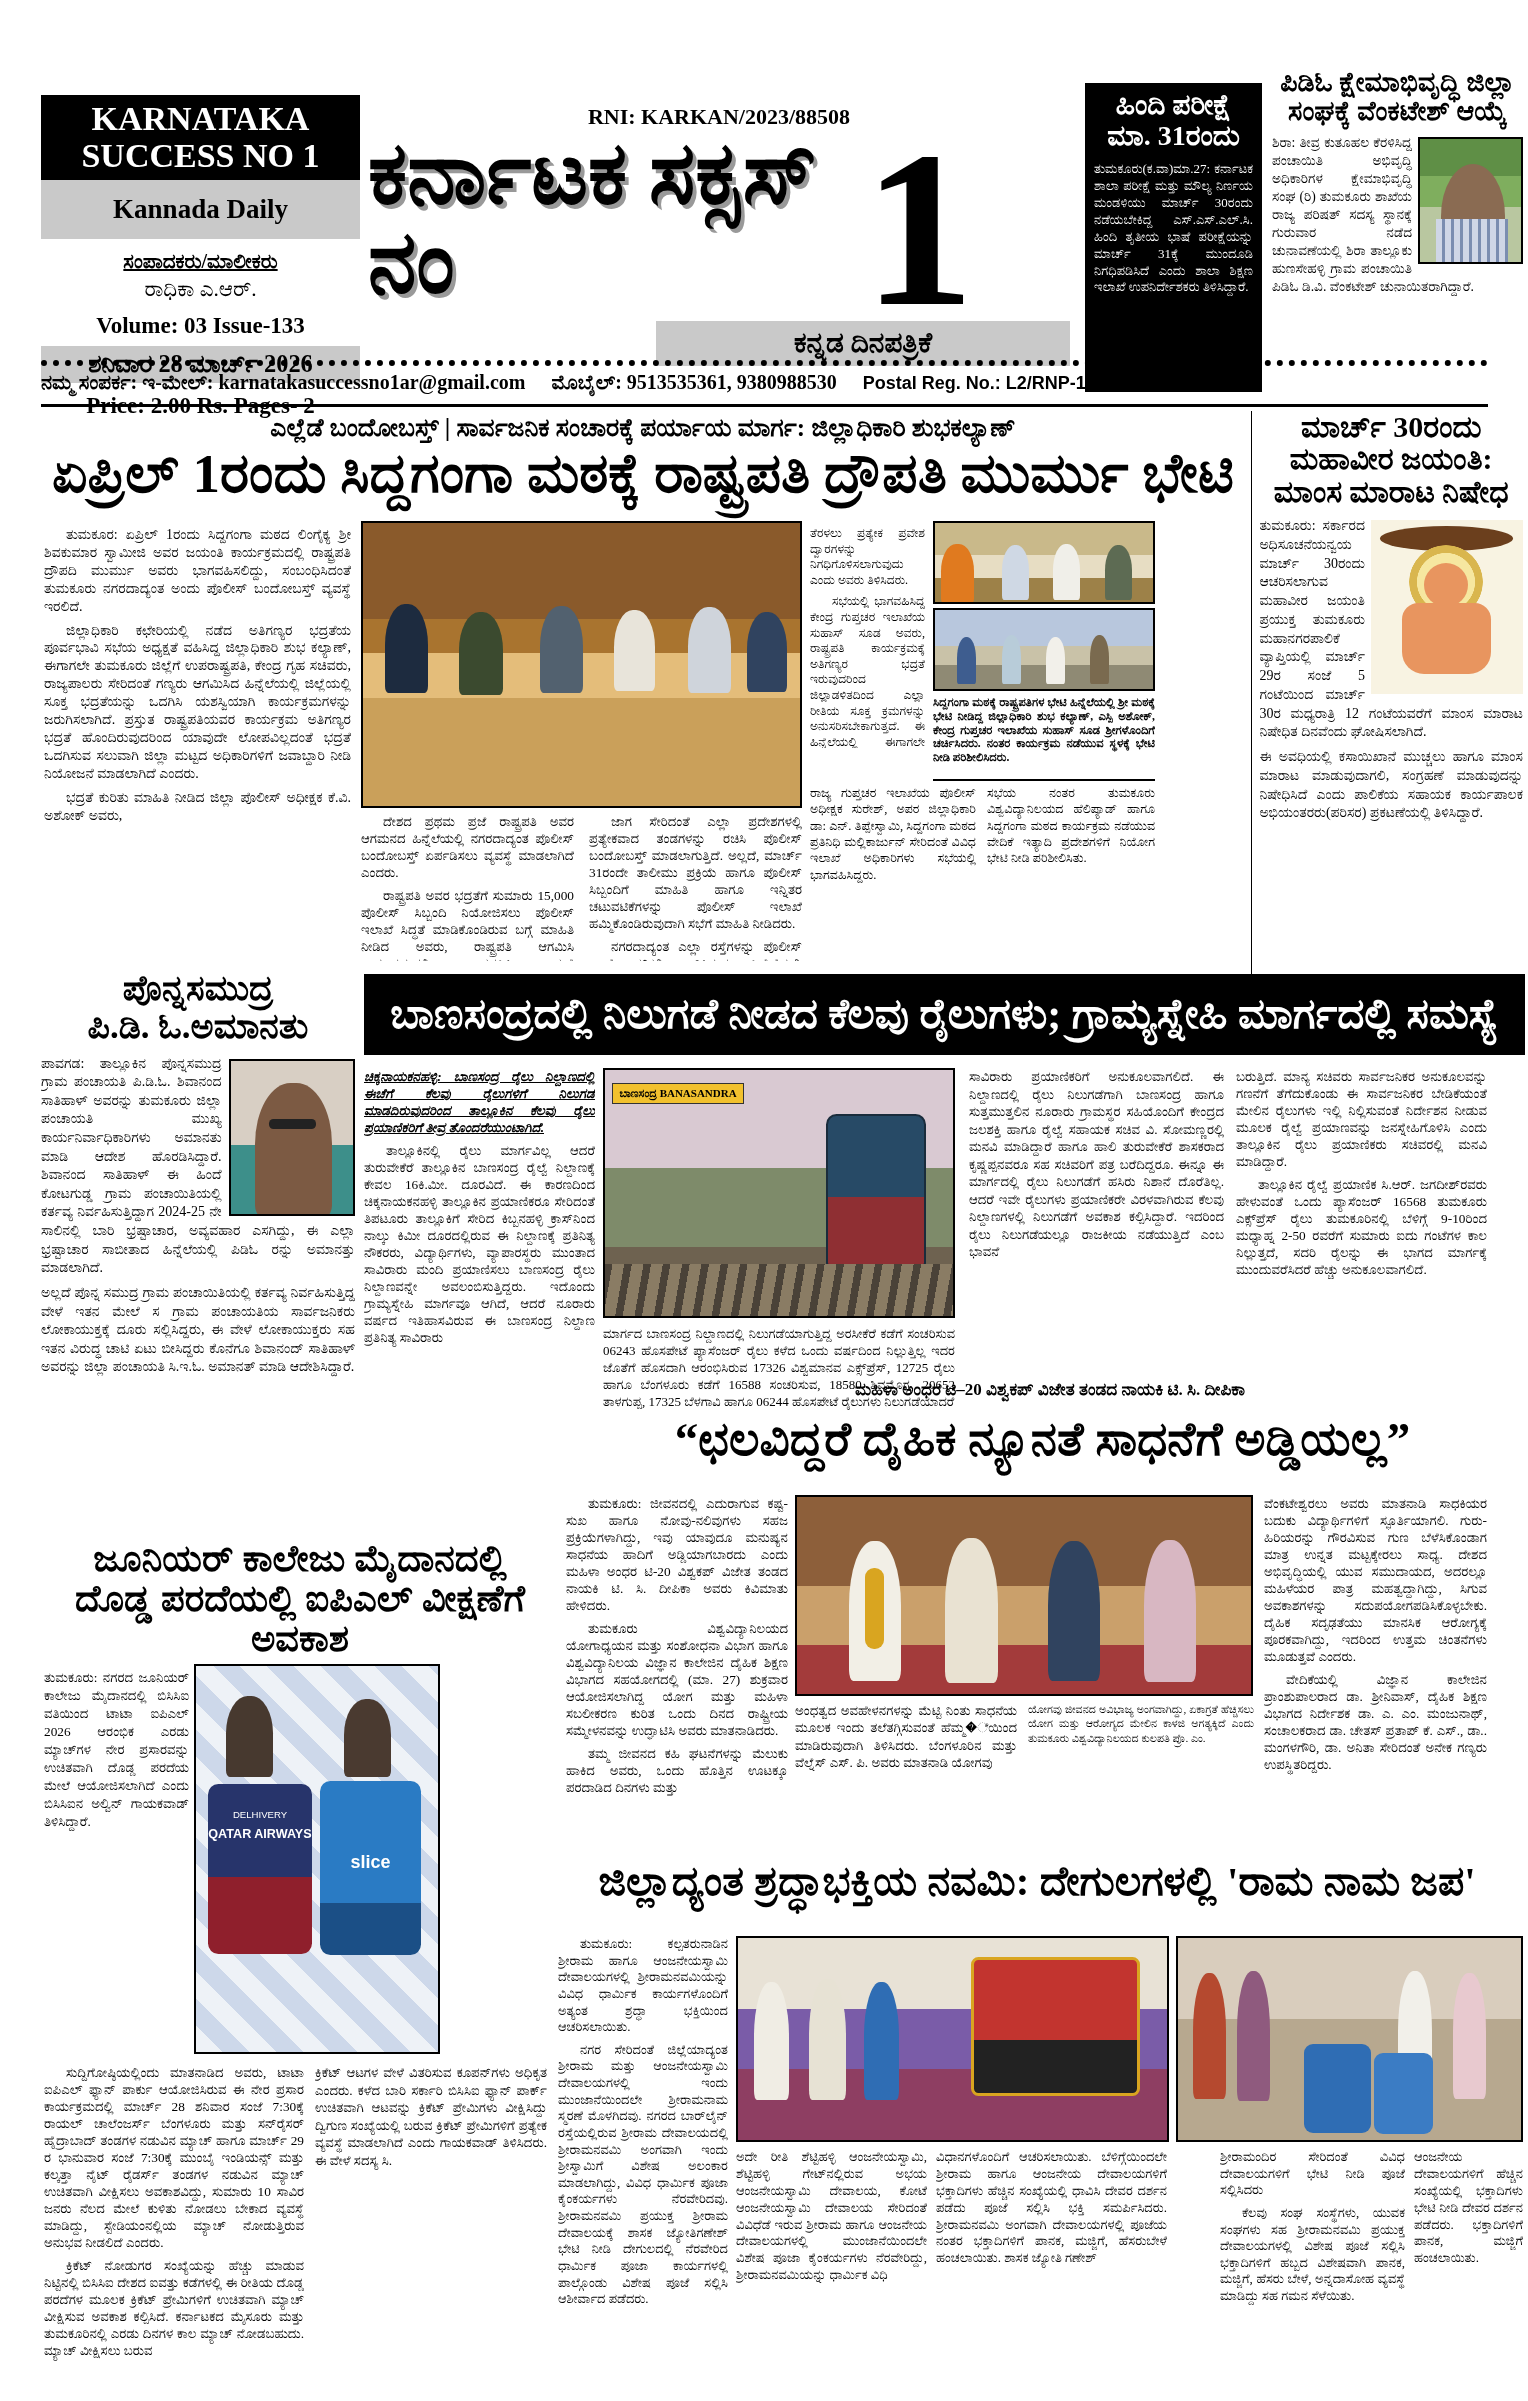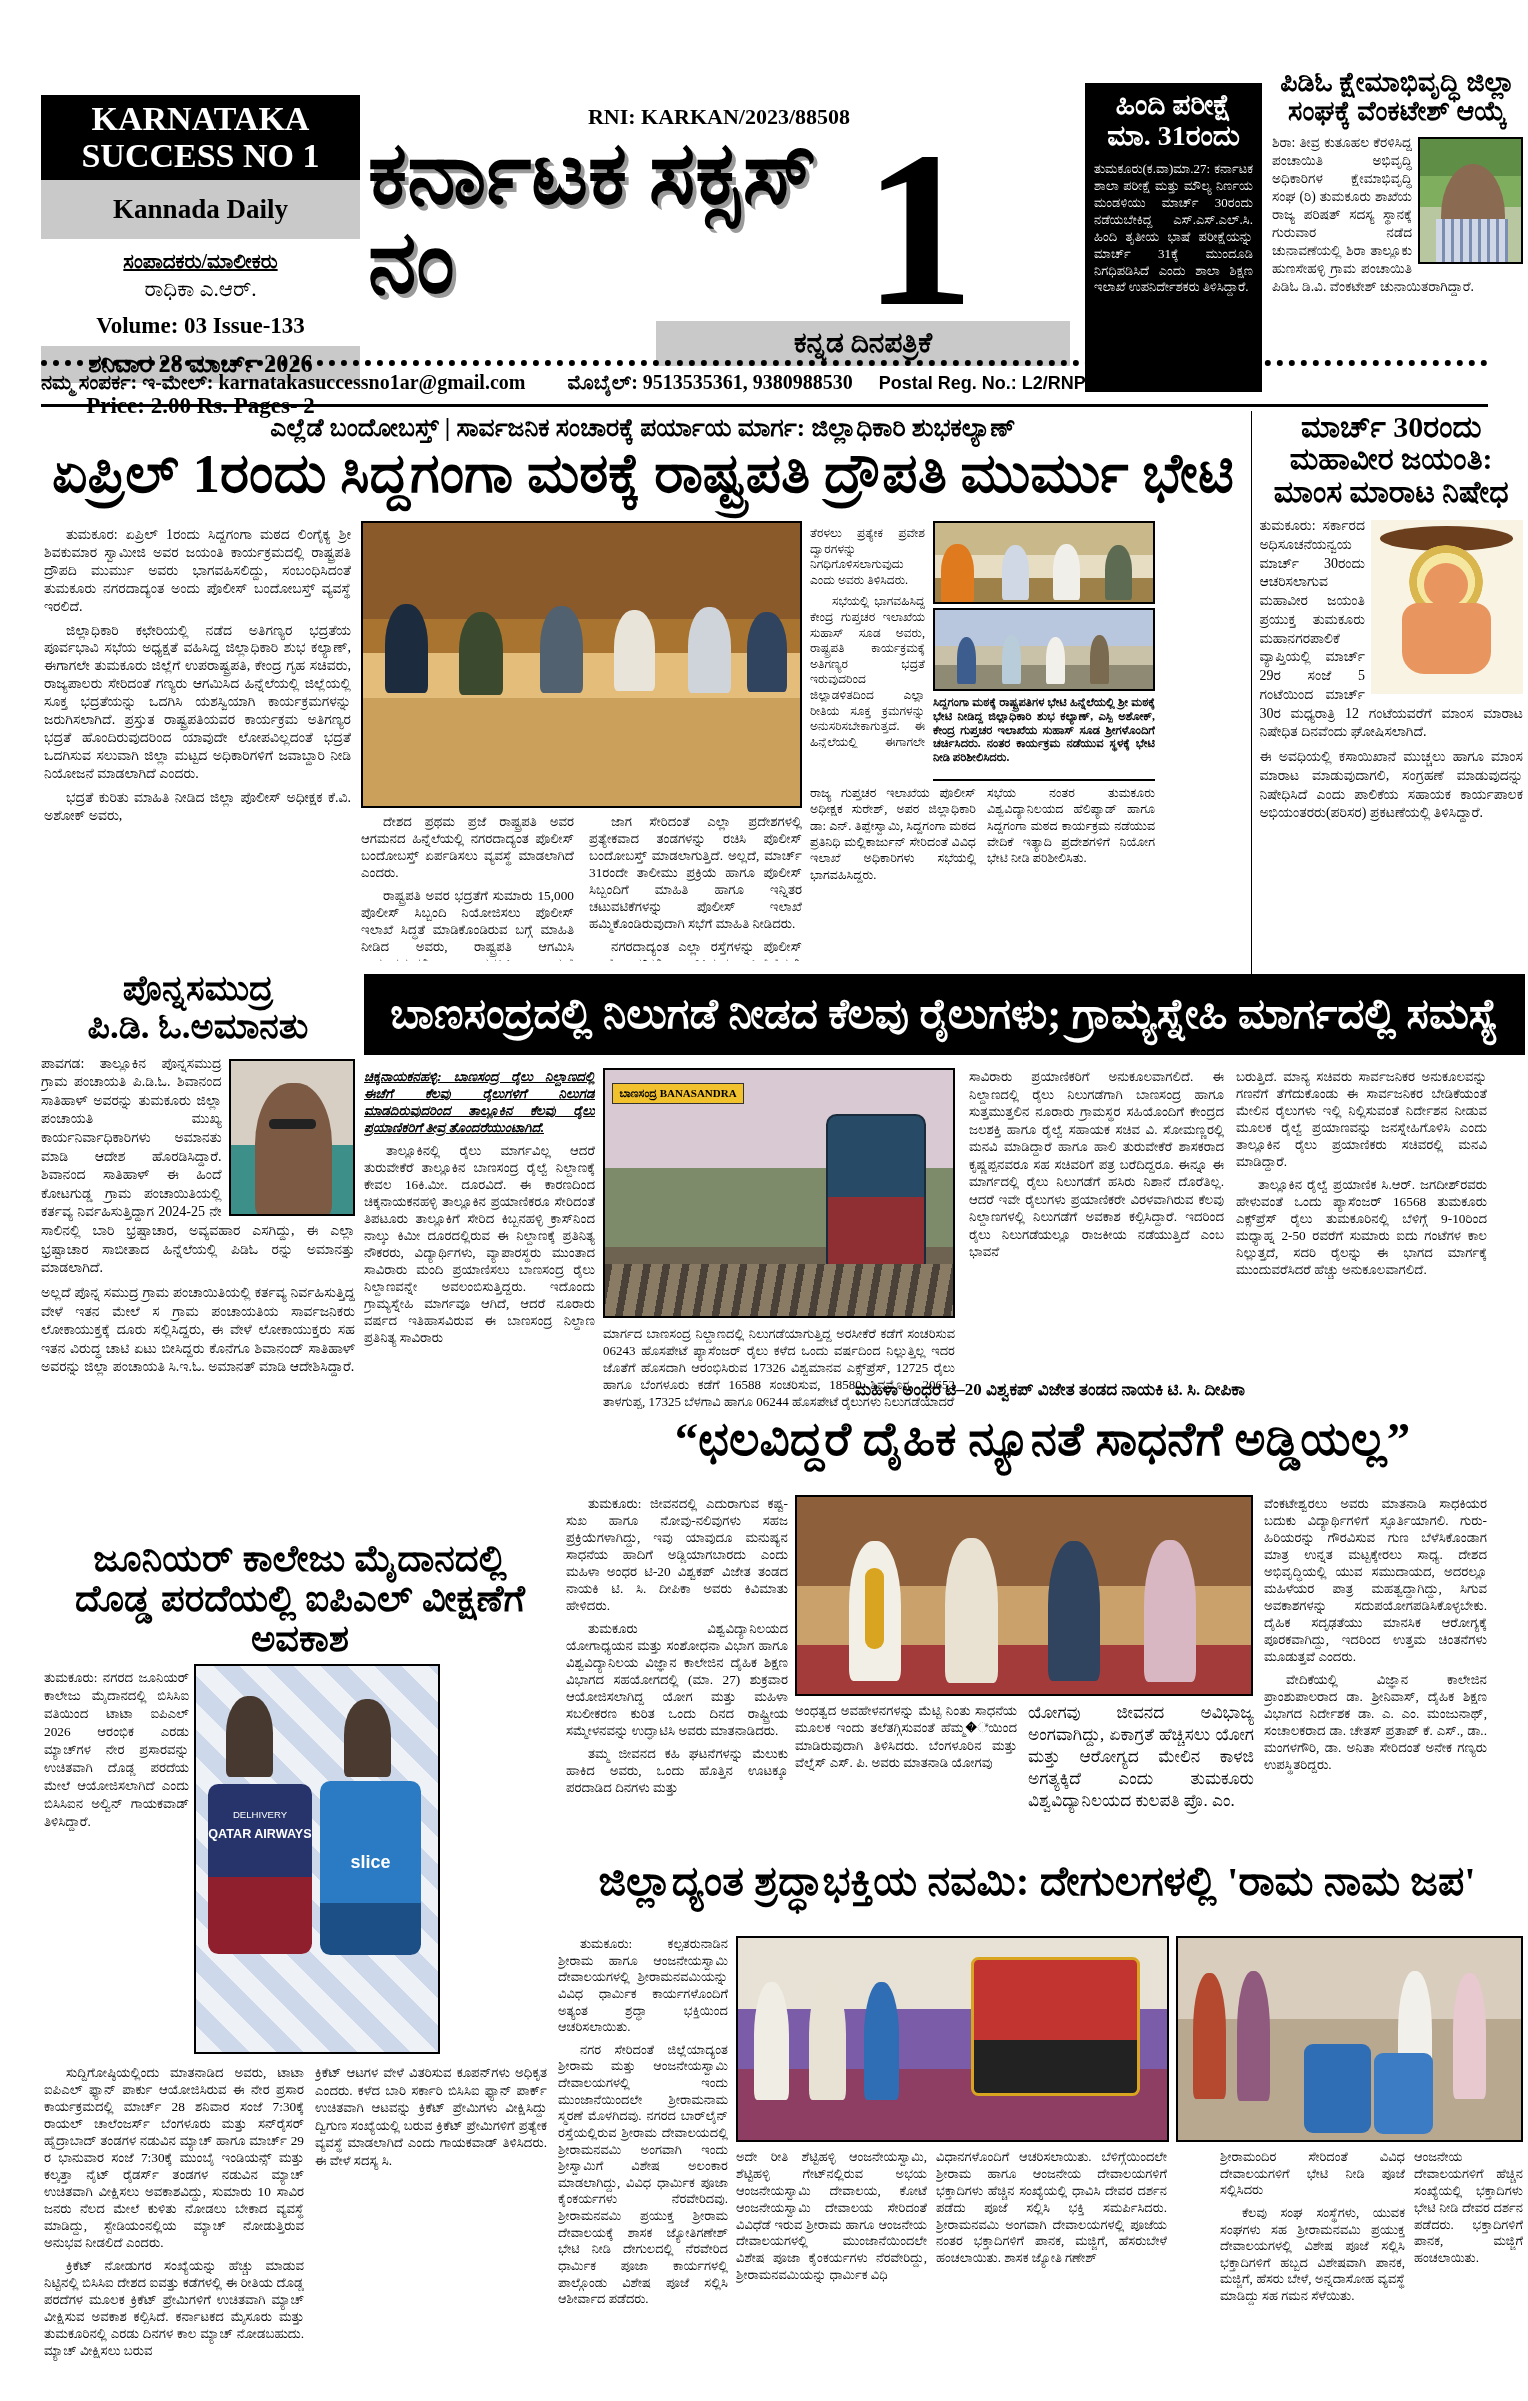--- a/index.html
+++ b/index.html
@@ -56,21 +56,21 @@
     <div class="ph" style="position:relative;float:right;width:105px;height:127px;margin:3px 0 4.4px 6px;background:linear-gradient(180deg,#5f8f46 0 30%,#7fae5e 30% 55%,#b9c7a0 55% 100%);">
       <div class="sil" style="left:21px;top:25px;width:64px;height:104px;background:#8a6b52;border-radius:50% 50% 10% 10%;"></div>
       <div class="abs" style="left:16.3px;top:80px;width:72px;height:47px;background:repeating-linear-gradient(90deg,#cfd6e6 0 6px,#7b8db0 6px 9px);"></div>
     </div>
     <div class="just" style="font-size:13.7px;line-height:1.32;">ಶಿರಾ: ತೀವ್ರ ಕುತೂಹಲ ಕೆರಳಿಸಿದ್ದ ಪಂಚಾಯಿತಿ ಅಭಿವೃದ್ಧಿ ಅಧಿಕಾರಿಗಳ ಕ್ಷೇಮಾಭಿವೃದ್ಧಿ ಸಂಘ (ರಿ) ತುಮಕೂರು ಶಾಖೆಯ ರಾಜ್ಯ ಪರಿಷತ್ ಸದಸ್ಯ ಸ್ಥಾನಕ್ಕೆ ಗುರುವಾರ ನಡೆದ ಚುನಾವಣೆಯಲ್ಲಿ ಶಿರಾ ತಾಲ್ಲೂಕು ಹುಣಸೇಹಳ್ಳಿ ಗ್ರಾಮ ಪಂಚಾಯಿತಿ ಪಿಡಿಓ ಡಿ.ವಿ. ವೆಂಕಟೇಶ್ ಚುನಾಯಿತರಾಗಿದ್ದಾರೆ.</div>
   </div>
 
   <div class="abs" style="left:41px;top:360px;width:1447px;border-top:6.7px dotted #000;"></div>
   <div class="abs b" style="left:41px;top:371px;width:1447px;font-size:20px;white-space:nowrap;">
     <span>ನಮ್ಮ ಸಂಪರ್ಕ: ಇ-ಮೇಲ್:</span>
-    <span style="margin-right:37px;">karnatakasuccessno1ar@gmail.com</span>
+    <span style="margin-right:21px;">karnatakasuccessno1ar@gmail.com</span>
     <span>ಮೊಬೈಲ್:</span>
     <span style="margin-right:21px;">9513535361, 9380988530</span>
     <span style="font-family:'Liberation Sans',sans-serif;font-size:18px;">Postal Reg. No.: L2/RNP-1287/TMR/2025-27</span>
   </div>
   <div class="abs" style="left:41px;top:404px;width:1447px;border-top:3px solid #000;"></div>
 
   <div class="abs ctr kick" style="left:44px;top:414px;width:1198px;font-size:25px;">ಎಲ್ಲೆಡೆ ಬಂದೋಬಸ್ತ್ | ಸಾರ್ವಜನಿಕ ಸಂಚಾರಕ್ಕೆ ಪರ್ಯಾಯ ಮಾರ್ಗ: ಜಿಲ್ಲಾಧಿಕಾರಿ ಶುಭಕಲ್ಯಾಣ್</div>
   <div class="abs ctr hl" style="left:44px;top:444px;width:1198px;font-size:55px;height:80px;overflow:hidden;">ಏಪ್ರಿಲ್ 1ರಂದು ಸಿದ್ದಗಂಗಾ ಮಠಕ್ಕೆ ರಾಷ್ಟ್ರಪತಿ ದ್ರೌಪತಿ ಮುರ್ಮು ಭೇಟಿ</div>
 
   <div class="abs clip" style="left:1251px;top:411px;width:272px;height:574px;border-left:1.5px solid #000;padding-left:7.4px;box-sizing:border-box;">
@@ -173,21 +173,21 @@
     <p>ತಮ್ಮ ಜೀವನದ ಕಹಿ ಘಟನೆಗಳನ್ನು ಮೆಲುಕು ಹಾಕಿದ ಅವರು, ಒಂದು ಹೊತ್ತಿನ ಊಟಕ್ಕೂ ಪರದಾಡಿದ ದಿನಗಳು ಮತ್ತು</p>
   </div>
   <div class="ph" style="left:795px;top:1495px;width:458px;height:201px;background:linear-gradient(180deg,#8d5f3a 0 45%,#caa06b 45% 75%,#a33b3b 75% 100%);">
     <div class="sil" style="left:52px;top:44px;width:52px;height:140px;background:#f2efe6;"></div>
     <div class="sil" style="left:148px;top:41px;width:53px;height:145px;background:#e9e2d2;"></div>
     <div class="sil" style="left:251px;top:44px;width:52px;height:140px;background:#30435f;"></div>
     <div class="sil" style="left:347px;top:43px;width:52px;height:142px;background:#d8b7c2;"></div>
     <div class="abs" style="left:68px;top:71px;width:19px;height:81px;background:#d9a520;border-radius:9px;"></div>
   </div>
   <div class="abs clip just" style="left:795px;top:1702px;width:222px;height:154px;font-size:13.3px;line-height:1.3;">ಅಂಧತ್ವದ ಅವಹೇಳನಗಳನ್ನು ಮೆಟ್ಟಿ ನಿಂತು ಸಾಧನೆಯ ಮೂಲಕ ಇಂದು ತಲೆತಗ್ಗಿಸುವಂತೆ ಹೆಮ್ಮ�ೆಯಿಂದ ಮಾಡಿರುವುದಾಗಿ ತಿಳಿಸಿದರು. ಬೆಂಗಳೂರಿನ ಮತ್ತು ವೆಲ್ನೆಸ್ ಎಸ್. ಪಿ. ಅವರು ಮಾತನಾಡಿ ಯೋಗವು</div>
-  <div class="abs clip just" style="left:1028px;top:1702px;width:226px;height:154px;font-size:17px;line-height:1.3;">ಯೋಗವು ಜೀವನದ ಅವಿಭಾಜ್ಯ ಅಂಗವಾಗಿದ್ದು, ಏಕಾಗ್ರತೆ ಹೆಚ್ಚಿಸಲು ಯೋಗ ಮತ್ತು ಆರೋಗ್ಯದ ಮೇಲಿನ ಕಾಳಜಿ ಅಗತ್ಯಕ್ಕಿದೆ ಎಂದು ತುಮಕೂರು ವಿಶ್ವವಿದ್ಯಾನಿಲಯದ ಕುಲಪತಿ ಪ್ರೊ. ಎಂ.</div>
+  <div class="abs clip just" style="left:1028px;top:1702px;width:226px;height:154px;font-size:11px;line-height:1.3;">ಯೋಗವು ಜೀವನದ ಅವಿಭಾಜ್ಯ ಅಂಗವಾಗಿದ್ದು, ಏಕಾಗ್ರತೆ ಹೆಚ್ಚಿಸಲು ಯೋಗ ಮತ್ತು ಆರೋಗ್ಯದ ಮೇಲಿನ ಕಾಳಜಿ ಅಗತ್ಯಕ್ಕಿದೆ ಎಂದು ತುಮಕೂರು ವಿಶ್ವವಿದ್ಯಾನಿಲಯದ ಕುಲಪತಿ ಪ್ರೊ. ಎಂ.</div>
   <div class="abs clip just" style="left:1264px;top:1495px;width:223px;height:361px;font-size:13.3px;">
     <p class="noind">ವೆಂಕಟೇಶ್ವರಲು ಅವರು ಮಾತನಾಡಿ ಸಾಧಕಿಯರ ಬದುಕು ವಿದ್ಯಾರ್ಥಿಗಳಿಗೆ ಸ್ಫೂರ್ತಿಯಾಗಲಿ. ಗುರು-ಹಿರಿಯರನ್ನು ಗೌರವಿಸುವ ಗುಣ ಬೆಳೆಸಿಕೊಂಡಾಗ ಮಾತ್ರ ಉನ್ನತ ಮಟ್ಟಕ್ಕೇರಲು ಸಾಧ್ಯ. ದೇಶದ ಅಭಿವೃದ್ಧಿಯಲ್ಲಿ ಯುವ ಸಮುದಾಯದ, ಅದರಲ್ಲೂ ಮಹಿಳೆಯರ ಪಾತ್ರ ಮಹತ್ವದ್ದಾಗಿದ್ದು, ಸಿಗುವ ಅವಕಾಶಗಳನ್ನು ಸದುಪಯೋಗಪಡಿಸಿಕೊಳ್ಳಬೇಕು. ದೈಹಿಕ ಸದೃಢತೆಯು ಮಾನಸಿಕ ಆರೋಗ್ಯಕ್ಕೆ ಪೂರಕವಾಗಿದ್ದು, ಇದರಿಂದ ಉತ್ತಮ ಚಿಂತನೆಗಳು ಮೂಡುತ್ತವೆ ಎಂದರು.</p>
     <p>ವೇದಿಕೆಯಲ್ಲಿ ವಿಜ್ಞಾನ ಕಾಲೇಜಿನ ಪ್ರಾಂಶುಪಾಲರಾದ ಡಾ. ಶ್ರೀನಿವಾಸ್, ದೈಹಿಕ ಶಿಕ್ಷಣ ವಿಭಾಗದ ನಿರ್ದೇಶಕ ಡಾ. ಎ. ಎಂ. ಮಂಜುನಾಥ್, ಸಂಚಾಲಕರಾದ ಡಾ. ಚೇತಸ್ ಪ್ರತಾಪ್ ಕೆ. ಎಸ್., ಡಾ.. ಮಂಗಳಗೌರಿ, ಡಾ. ಅನಿತಾ ಸೇರಿದಂತೆ ಅನೇಕ ಗಣ್ಯರು ಉಪಸ್ಥಿತರಿದ್ದರು.</p>
   </div>
 
   <div class="abs ctr hl" style="left:53px;top:1539px;width:494px;font-size:37px;height:124px;overflow:hidden;">ಜೂನಿಯರ್ ಕಾಲೇಜು ಮೈದಾನದಲ್ಲಿ ದೊಡ್ಡ ಪರದೆಯಲ್ಲಿ ಐಪಿಎಲ್ ವೀಕ್ಷಣೆಗೆ ಅವಕಾಶ</div>
   <div class="abs clip just" style="left:44px;top:1669px;width:145px;height:384px;font-size:13.3px;line-height:1.35;">ತುಮಕೂರು: ನಗರದ ಜೂನಿಯರ್ ಕಾಲೇಜು ಮೈದಾನದಲ್ಲಿ ಬಿಸಿಸಿಐ ವತಿಯಿಂದ ಟಾಟಾ ಐಪಿಎಲ್ 2026 ಆರಂಭಿಕ ಎರಡು ಮ್ಯಾಚ್‌ಗಳ ನೇರ ಪ್ರಸಾರವನ್ನು ಉಚಿತವಾಗಿ ದೊಡ್ಡ ಪರದೆಯ ಮೇಲೆ ಆಯೋಜಿಸಲಾಗಿದೆ ಎಂದು ಬಿಸಿಸಿಐನ ಅಲ್ವಿನ್ ಗಾಯಕವಾಡ್ ತಿಳಿಸಿದ್ದಾರೆ.</div>
   <div class="ph" style="left:194px;top:1664px;width:246px;height:390px;background:repeating-linear-gradient(45deg,#eef2f7 0 19px,#cdd8ea 19px 38px);">
     <div class="sil" style="left:30px;top:30px;width:47px;height:81px;background:#47392f;"></div>
     <div class="sil" style="left:148px;top:33px;width:47px;height:78px;background:#4a3a30;"></div>

